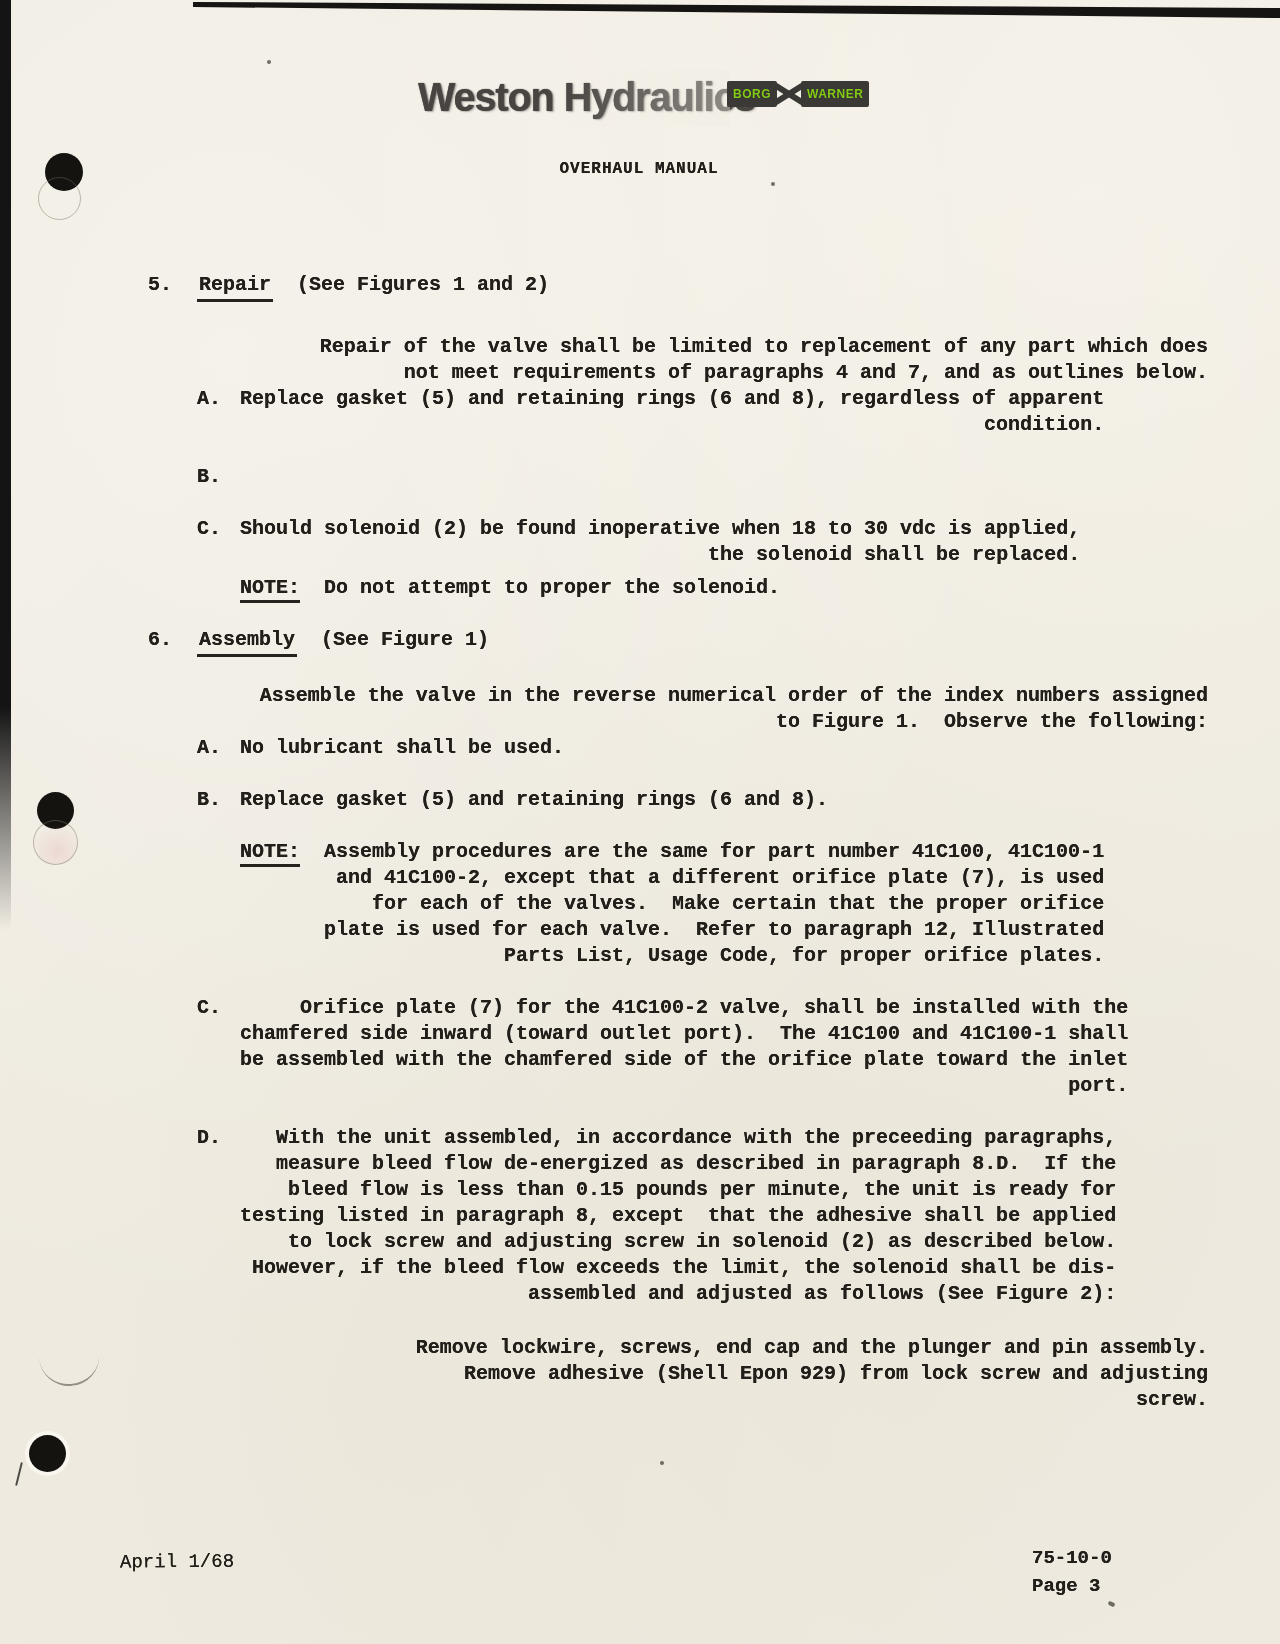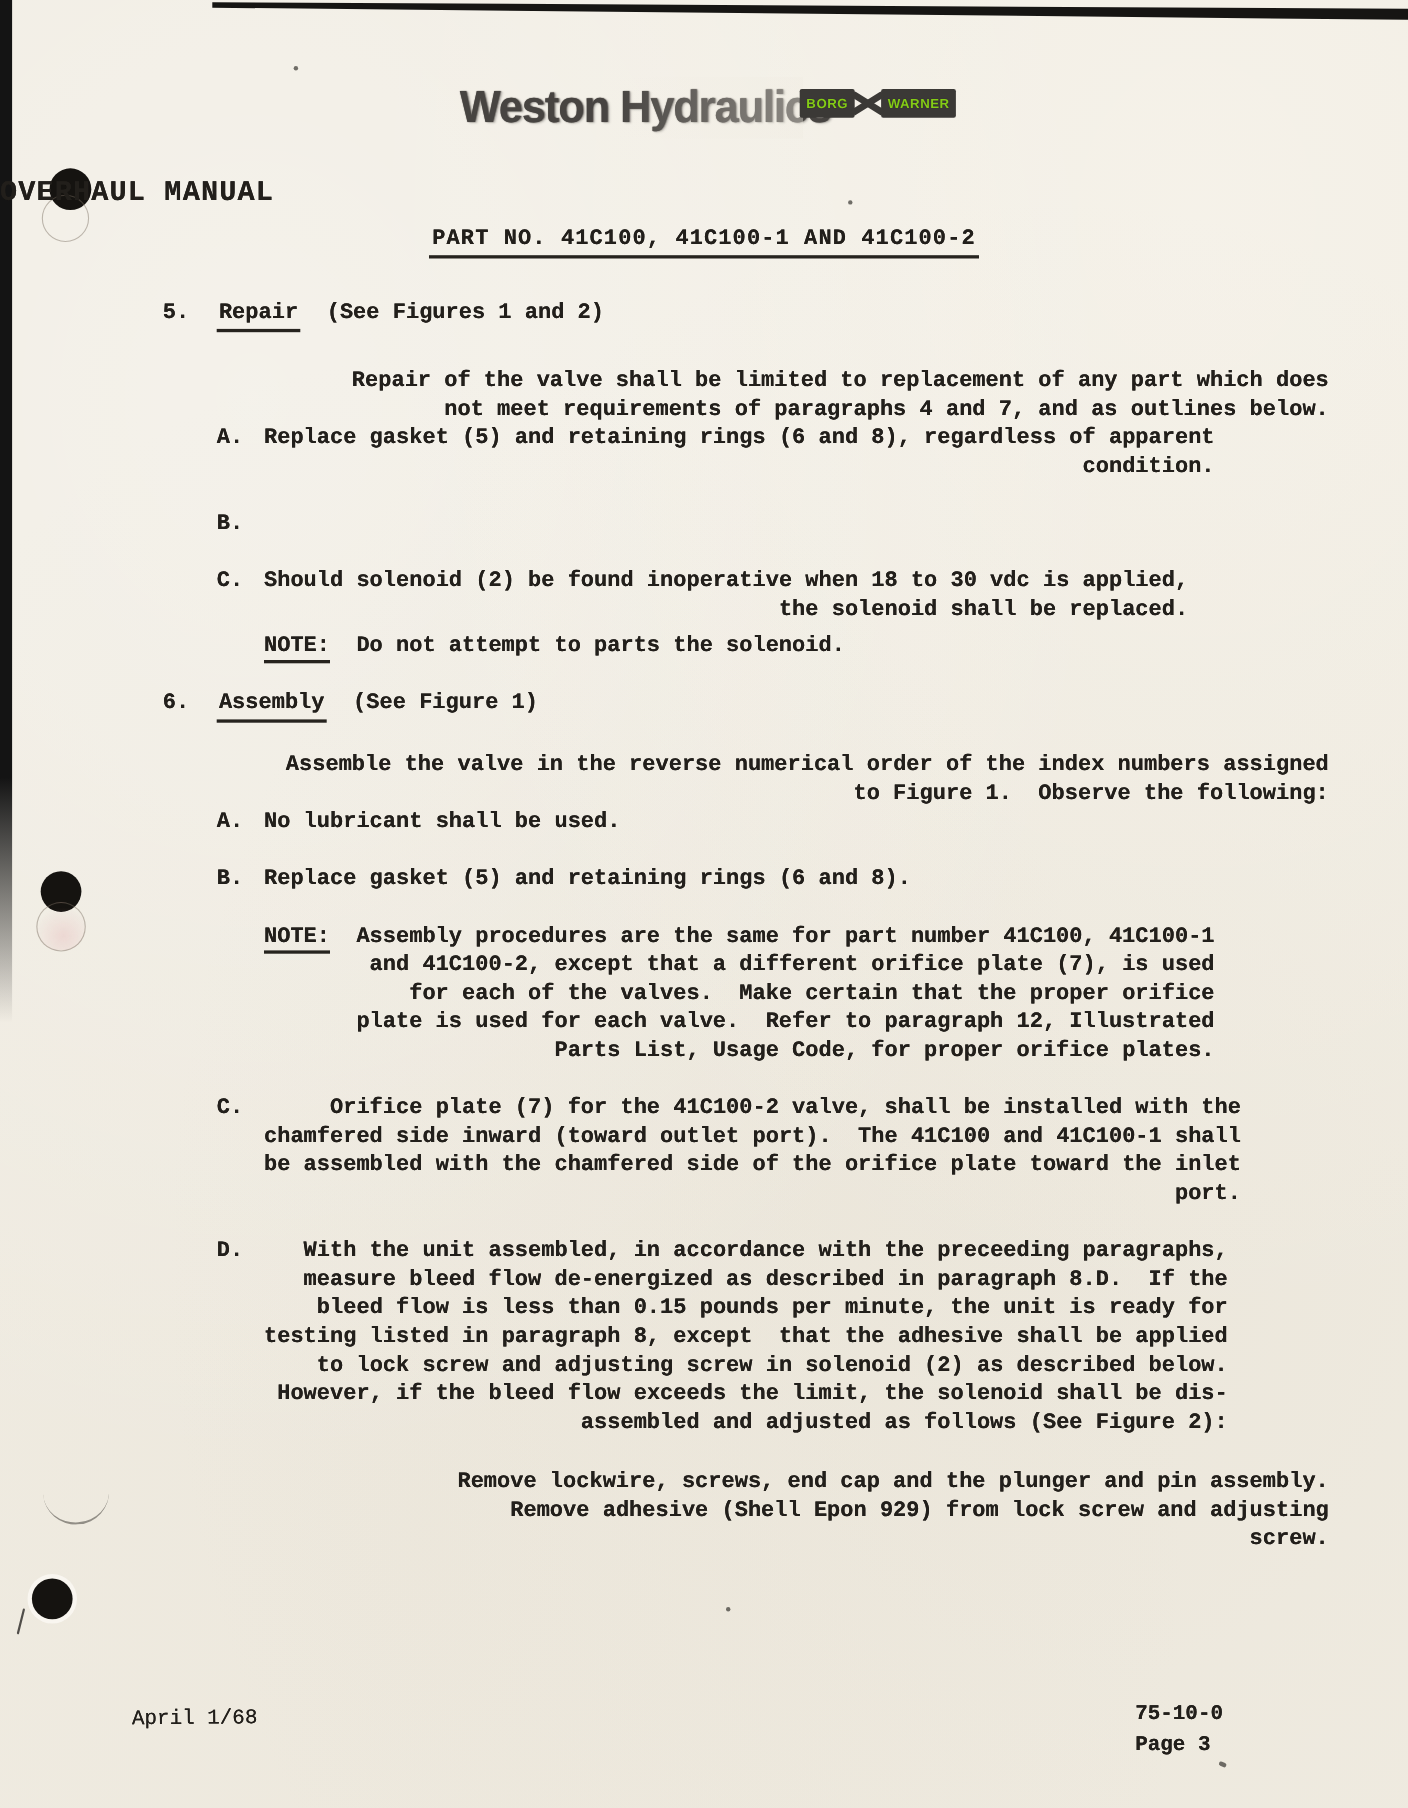--- a/index.html
+++ b/index.html
@@ -78,21 +78,21 @@
   .badge-x { position:relative; width:24px; }
   .badge-x::before, .badge-x::after {
     content:""; position:absolute; left:-4px; top:10px; width:32px; height:6px;
     background:#3b3936; border-radius:1px;
   }
   .badge-x::before { transform: rotate(32deg); }
   .badge-x::after  { transform: rotate(-32deg); }
 
   .manual-title {
     position:absolute; left:0; top:160px; width:1278px;
-    text-align:left; font-size:26px; font-weight:700; letter-spacing:1px;
+    text-align:center; font-size:16px; font-weight:700; letter-spacing:1px;
     text-shadow:0 0 .5px #221f1b;
   }
   .part-line {
     position:absolute; left:0; top:206px; width:1280px; text-align:center;
   }
   .part-line span {
     display:inline-block;
     font-size:20px; font-weight:700; letter-spacing:1px;
     border-bottom:3px solid #26231e;
     padding:0 3px 3px 3px;
@@ -155,23 +155,20 @@
   <div class="speck speck-4"></div>
 
   <div class="logo">Weston Hydraulics</div>
   <div class="logo-fade"></div>
   <div class="badge">
     <div class="badge-block">BORG</div>
     <div class="badge-x"></div>
     <div class="badge-block">WARNER</div>
   </div>
   <div class="manual-title">OVERHAUL MANUAL</div>
-  <div class="part-line">
-    <span>PART NO. 41C100, 41C100-1 AND 41C100-2</span>
-  </div>
 
   <div class="body-text">
 
     <div class="sec-head blk mb-32">
       <span class="sec-num">5.</span>
       <span class="sec-title">Repair</span>
       <span class="sec-suffix">(See Figures 1 and 2)</span>
     </div>
 
     <pre class="indent-1 blk">Repair of the valve shall be limited to replacement of any part which does
@@ -188,21 +185,21 @@
     </div>
 
     <div class="item blk mb-7">
       <span class="item-letter">C.</span>
       <pre>Should solenoid (2) be found inoperative when 18 to 30 vdc is applied,
 the solenoid shall be replaced.</pre>
     </div>
 
     <div class="note blk">
       <span class="note-label-cell"><span class="note-label">NOTE:</span></span>
-      <pre>Do not attempt to parts the solenoid.</pre>
+      <pre>Do not attempt to proper the solenoid.</pre>
     </div>
 
     <div class="sec-head blk">
       <span class="sec-num">6.</span>
       <span class="sec-title">Assembly</span>
       <span class="sec-suffix">(See Figure 1)</span>
     </div>
 
     <pre class="indent-1 blk">Assemble the valve in the reverse numerical order of the index numbers assigned
 to Figure 1.  Observe the following:</pre>

